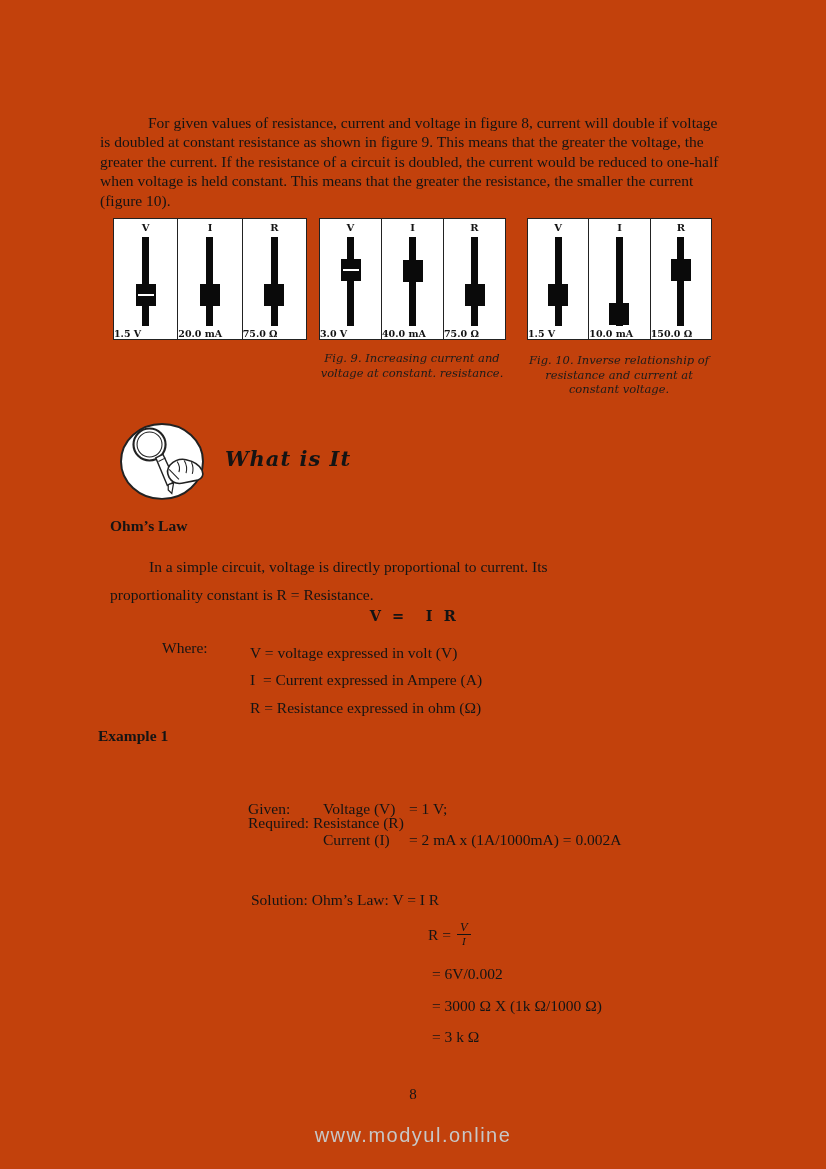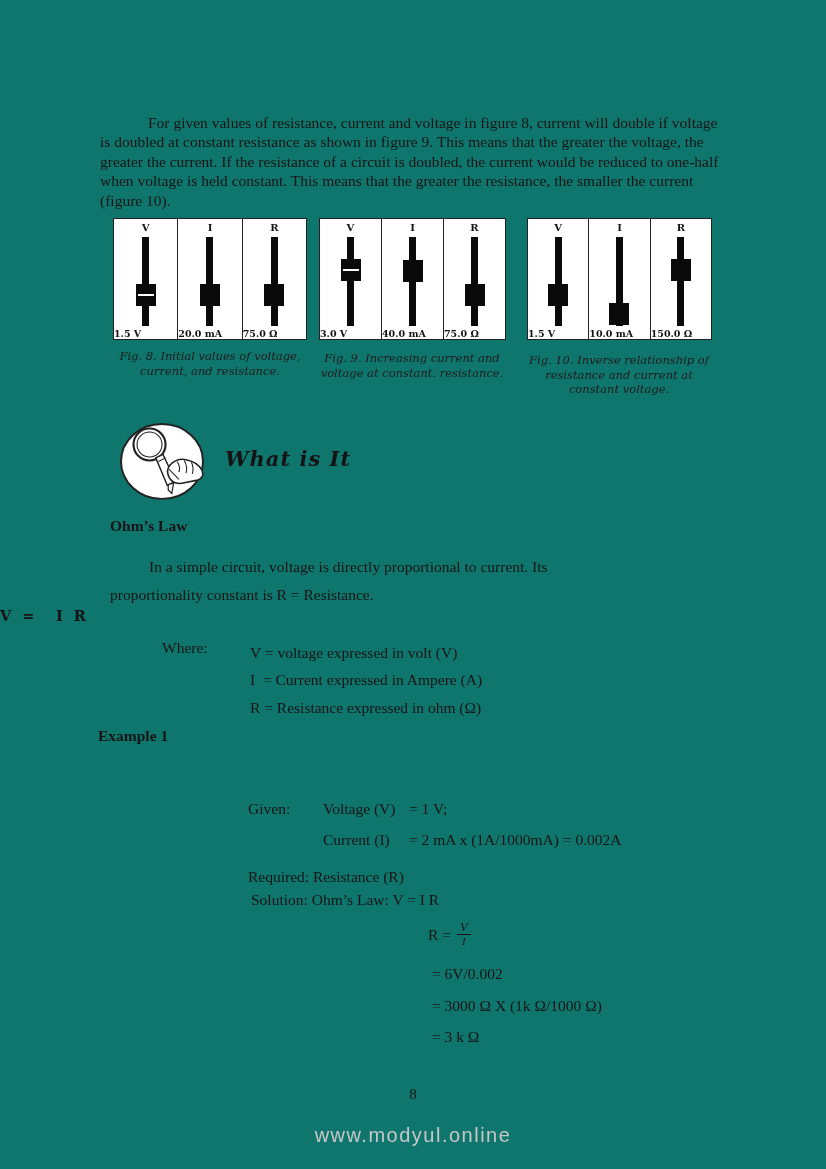--- a/index.html
+++ b/index.html
@@ -1,17 +1,17 @@
 <!DOCTYPE html>
 <html><head>
 <meta charset="utf-8">
 <style>
   html,body{margin:0;padding:0;background:#fff;}
   .page{
-    position:relative;width:826px;height:1169px;background:#0f766e;
+    position:relative;width:826px;height:1169px;background:#c2410c;
     font-family:"Liberation Serif",serif;color:#141414;overflow:hidden;
   }
   .abs{position:absolute;}
   .pre{white-space:pre-wrap;}
   .preline{white-space:pre-line;}
 
   
   .intro{
     left:100px;top:97px;width:630px;
     font-size:15.5px;line-height:19.5px;text-indent:48px;
@@ -63,40 +63,40 @@
     font-size:21px;letter-spacing:1px;text-align:center;
   }
 
   .h-bold{font-weight:bold;font-size:15.5px;}
   .ohms-heading{left:110px;top:517px;}
   .ohms-body{
     left:110px;top:553px;width:524px;
     font-size:15.5px;line-height:28px;text-indent:39px;
   }
   .formula{
-    left:0;top:607px;width:826px;text-align:left;
+    left:0;top:607px;width:826px;text-align:center;
     font-weight:bold;font-size:15.5px;word-spacing:5px;white-space:pre;
     font-family:"DejaVu Serif",serif;letter-spacing:.5px;font-size:14.5px;
   }
   .where-label{left:162px;top:639px;font-size:15.5px;}
   .defs{left:250px;top:639px;font-size:15.5px;line-height:27.3px;}
 
   .example-heading{left:98px;top:720px;margin-top:7px;}
   .problem{
     left:98px;top:746px;width:634px;
     font-size:15.5px;line-height:27px;text-indent:42px;
   }
 
   .t15{font-size:15.5px;}
   .given-label{left:248px;top:800px;}
   .given-qty0{left:323px;top:800px;}
   .given-val0{left:409px;top:800px;}
   .given-qty1{left:323px;top:831px;}
   .given-val1{left:409px;top:831px;}
-  .required{left:248px;top:868px;text-align:right;}
+  .required{left:248px;top:814px;text-align:right;}
   .solution-intro{left:251px;top:891px;}
 
   .frac-row{left:428px;top:922px;font-size:15.5px;}
   .fraction{
     display:inline-block;vertical-align:middle;text-align:center;
     margin-left:6px;transform:translateY(-2px);
   }
   .fraction .num{
     display:block;font-style:italic;font-size:12.5px;line-height:14px;
     padding:0 3px;border-bottom:1.3px solid #141414;
@@ -196,22 +196,20 @@
     <div class="cell">
       <div class="slabel">R</div>
       <div class="track-area">
         <div class="track"></div>
         <div class="handle" style="top: calc(37% - 11px);"></div>
       </div>
       <div class="svalue">150.0 Ω</div>
     </div>
   </div>
 
-  <div class="caption preline" style="left:110px;top:349px;width:200px;">Fig. 8. Initial values of voltage,
-current, and resistance.</div>
   <div class="caption preline" style="left:312px;top:351px;width:200px;">Fig. 9.  Increasing current and
 voltage at constant. resistance.</div>
   <div class="caption preline" style="left:514px;top:353px;width:210px;">Fig. 10. Inverse relationship of
 resistance and current at
 constant voltage.</div>
 
   <div class="abs section-icon">
     <svg width="98" height="90" viewBox="0 0 110 95" xmlns="http://www.w3.org/2000/svg">
       <ellipse class="wh" cx="55" cy="48" rx="46" ry="42" stroke-width="2.2"></ellipse>
       <circle class="wh" cx="41" cy="29" r="18" stroke-width="2.4"></circle>

